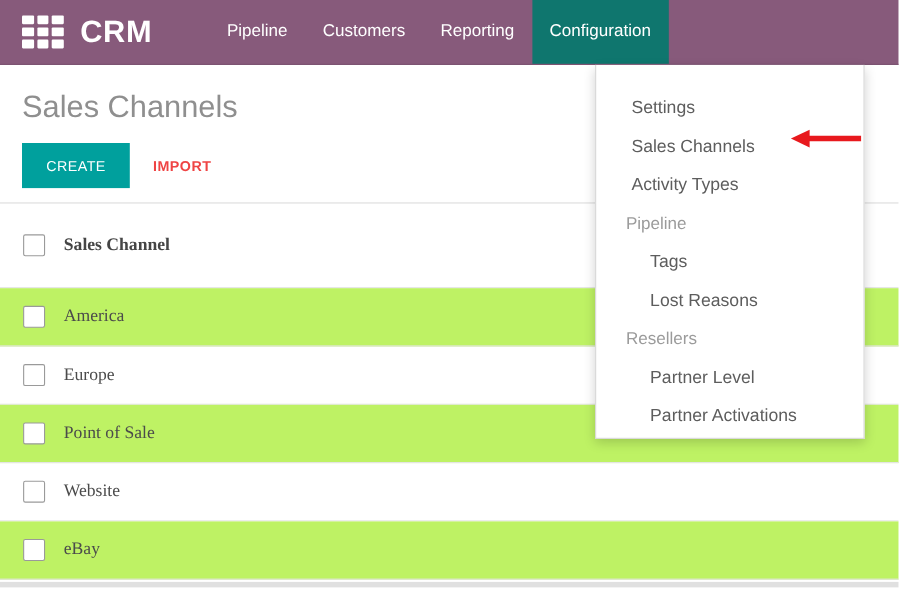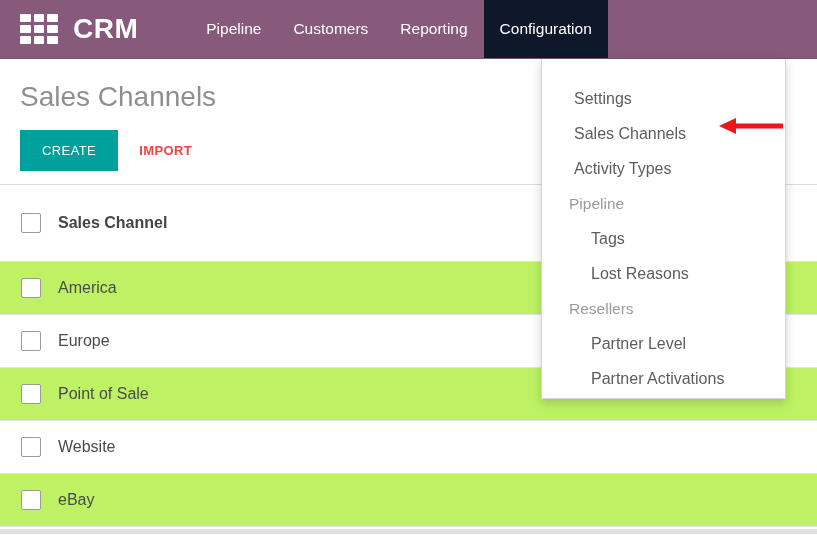--- a/index.html
+++ b/index.html
@@ -40,21 +40,21 @@
     margin-left:15px;
   }
   .nav-items { display:flex; align-items:stretch; margin-left:52px; }
   .nav-item {
     display:flex; align-items:center;
     padding:0 16px;
     font-size:15.5px;
     cursor:pointer;
     white-space:nowrap;
   }
-  .nav-item.active { background:#0f172a; }
+  .nav-item.active { background:#0f766e; }
 
   
   .dropdown {
     position:absolute;
     left:541px; top:59px;
     width:245px;
     background:#fff;
     border:1px solid #d6d6d6;
     border-top:none;
     box-shadow:0 4px 10px rgba(0,0,0,0.18);
@@ -137,21 +137,21 @@
   .t-row.stripe { background:#bef264; }
   .t-row .cb {
     width:20px; height:20px;
     border:1px solid #9a9a9a;
     border-radius:2px;
     background:#fff;
     margin:0 17px 0 21px;
     flex:0 0 auto;
     cursor:pointer;
   }
-  .t-row .cell { font-size:16px; }
+  .t-row .cell { font-size:16px;font-family:Liberation Serif, serif; }
   .bottom-band {
     margin-top:2px;
     height:5px;
     background:#e0e0e0;
   }
 </style>
 </head>
 <body>
 
 <div class="navbar">

